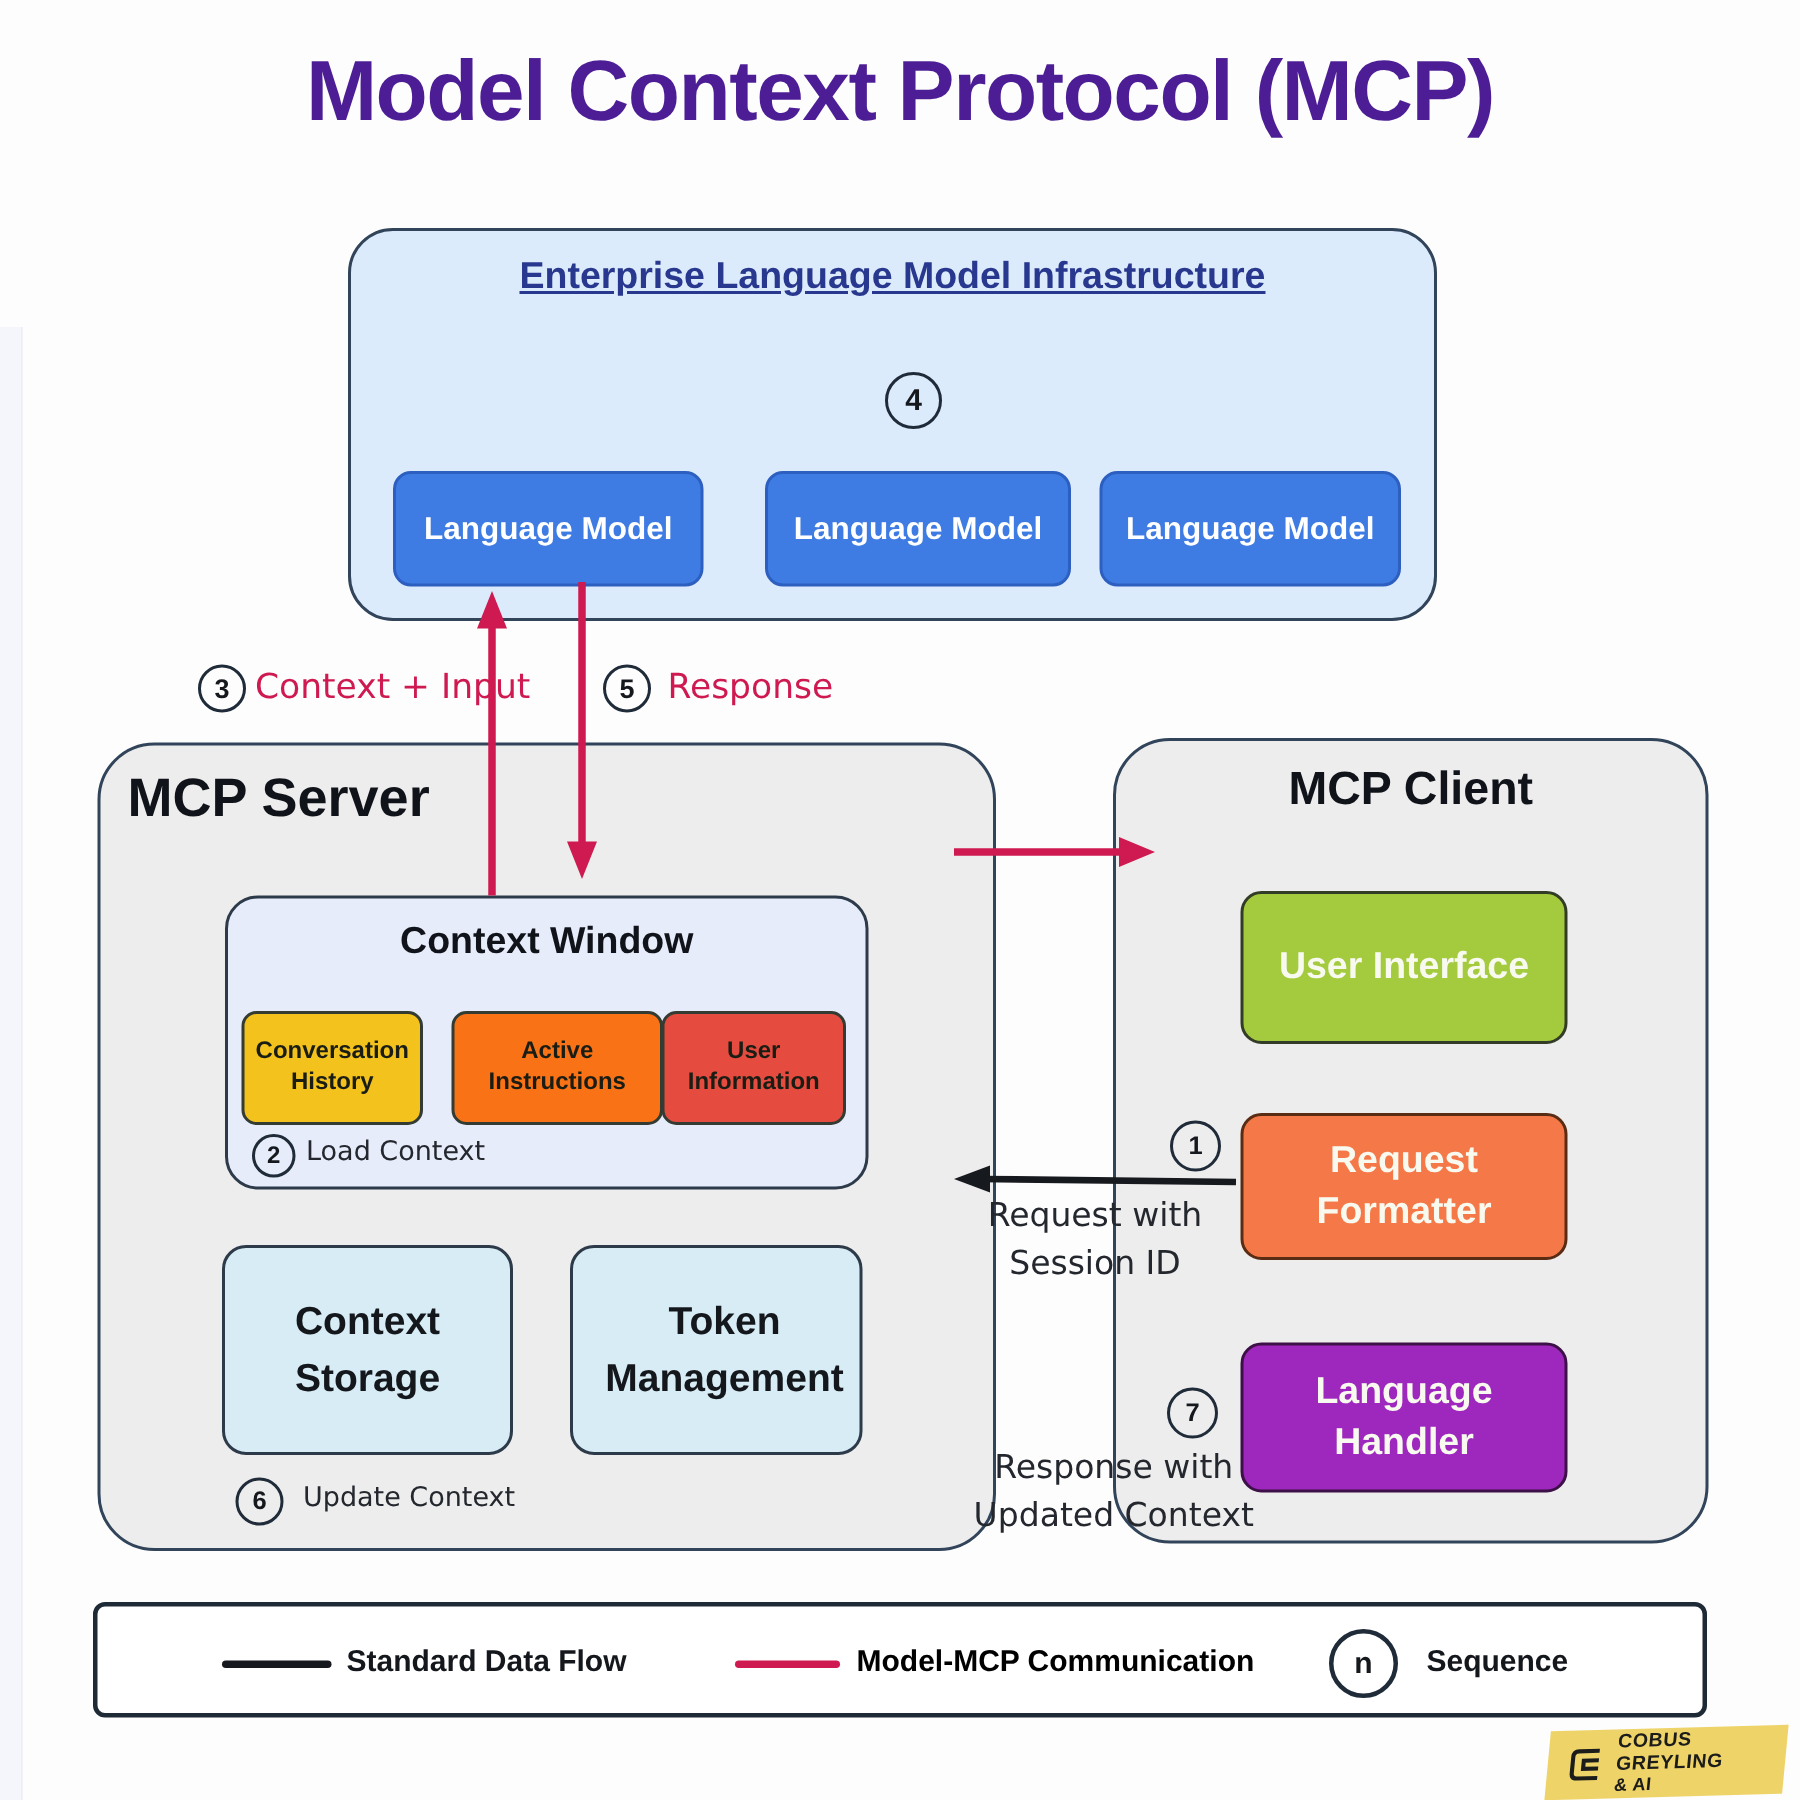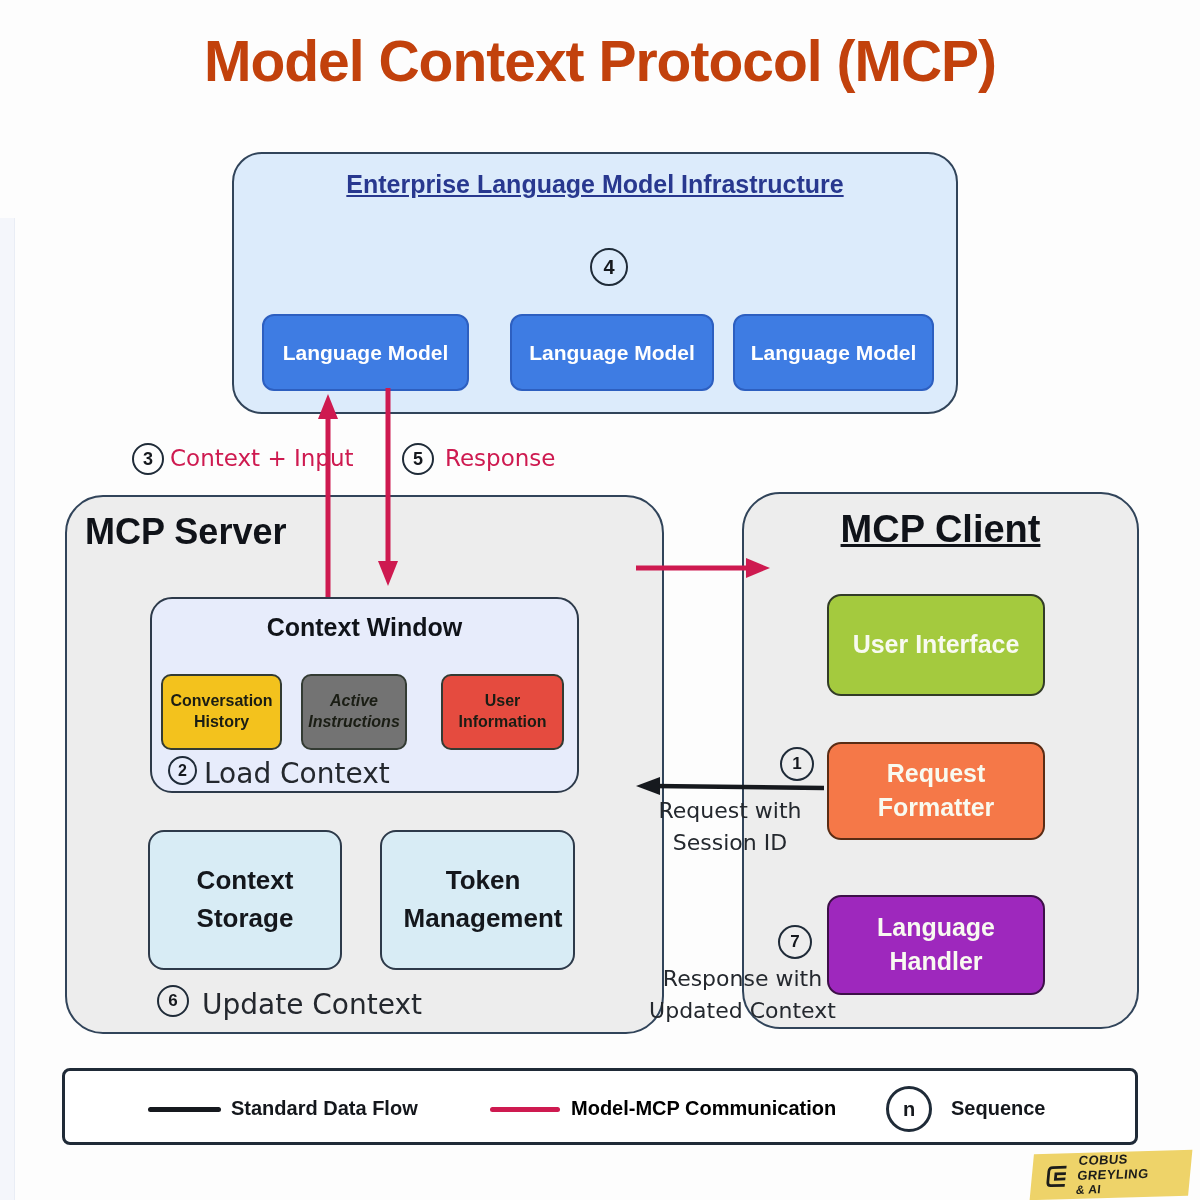--- a/index.html
+++ b/index.html
@@ -8,21 +8,21 @@
     background:#fdfdfd;
     font-family:"Liberation Sans",sans-serif;
     color:#15181d;
   }
   .abs{position:absolute;}
   
   .page-edge{left:0;top:218px;width:14px;height:982px;background:#f4f6fb;border-right:1px solid #e9edf5;}
 
   .main-title{
     left:0;right:0;top:28px;text-align:center;
-    font-size:57px;font-weight:800;letter-spacing:-1px;color:#c2410c;
+    font-size:57px;font-weight:800;letter-spacing:-1px;color:#4c1d95;
   }
 
   
   .enterprise{
     left:232px;top:152px;width:722px;height:258px;
     background:#dcebfb;border:2px solid #31445a;border-radius:30px;
   }
   .enterprise-title{
     left:0;right:0;top:16px;text-align:center;
     font-size:25px;font-weight:700;color:#28388f;text-decoration:underline;
@@ -37,56 +37,56 @@
   .lm-3{left:499px;width:197px;}
 
   
   .seq-circle{
     border:2.5px solid #1f2b38;border-radius:50%;background:transparent;
     display:flex;align-items:center;justify-content:center;
     font-weight:700;color:#15181d;box-sizing:border-box;
   }
 
   
-  .hand{font-family:"DejaVu Sans",sans-serif;font-weight:400;font-size:28px;color:#24282e;}
+  .hand{font-family:"DejaVu Sans",sans-serif;font-weight:400;font-size:18px;color:#24282e;}
   .hand-red{font-family:"DejaVu Sans",sans-serif;font-weight:500;font-size:23px;color:#ce1a50;}
 
   
   .server{
     left:65px;top:495px;width:595px;height:535px;
     background:#ededed;border:2px solid #31445a;border-radius:38px;
   }
   .server-title{left:18px;top:14px;font-size:36px;font-weight:800;color:#101319;}
   .context-window{
     left:83px;top:100px;width:425px;height:192px;
     background:#e7ecfb;border:2px solid #2d3a4a;border-radius:22px;
   }
   .cw-title{left:0;right:0;top:14px;text-align:center;font-size:25px;font-weight:700;color:#101319;}
   .chip{
     top:75px;height:76px;border:2px solid #333b33;border-radius:10px;box-sizing:border-box;
     display:flex;align-items:center;justify-content:center;text-align:center;
     font-size:16px;font-weight:700;color:#1a1d14;line-height:1.3;padding:2px 6px;
   }
   .chip-1{left:9px;width:121px;background:#f3c21d;}
-  .chip-2{left:149px;width:106px;background:#737373;font-style:italic;}
+  .chip-2{left:149px;width:141px;background:#f97316;}
   .chip-3{left:289px;width:123px;background:#e54b3f;}
   .sub-box{
     top:333px;width:194px;height:140px;background:#d8ecf5;border:2px solid #2d3a4a;border-radius:16px;
     display:flex;align-items:center;justify-content:center;text-align:center;
     font-size:26px;font-weight:800;color:#14171c;line-height:1.45;padding:0 20px;box-sizing:border-box;
   }
   .storage{left:81px;}
   .token{left:313px;width:195px;padding-left:31px;}
 
   
   .client{
     left:742px;top:492px;width:393px;height:533px;
     background:#ededed;border:2px solid #31445a;border-radius:38px;
   }
-  .client-title{left:0;right:0;top:14px;text-align:center;font-size:38px;font-weight:800;color:#101319;text-decoration:underline;}
+  .client-title{left:0;right:0;top:14px;text-align:center;font-size:31px;font-weight:800;color:#101319;}
   .client-box{
     left:83px;width:218px;border-radius:14px;border:2px solid #323c27;box-sizing:border-box;
     display:flex;align-items:center;justify-content:center;text-align:center;
     font-size:25px;font-weight:700;color:#f8faf0;line-height:1.35;padding:0 14px;
   }
   .ui-box{top:100px;height:102px;background:#a4ca3e;text-align:right;}
   .rf-box{top:248px;height:98px;background:#f57848;border-color:#5a2c14;}
   .rh-box{top:401px;height:100px;background:#9e28bd;border-color:#3d1048;}
 
   

